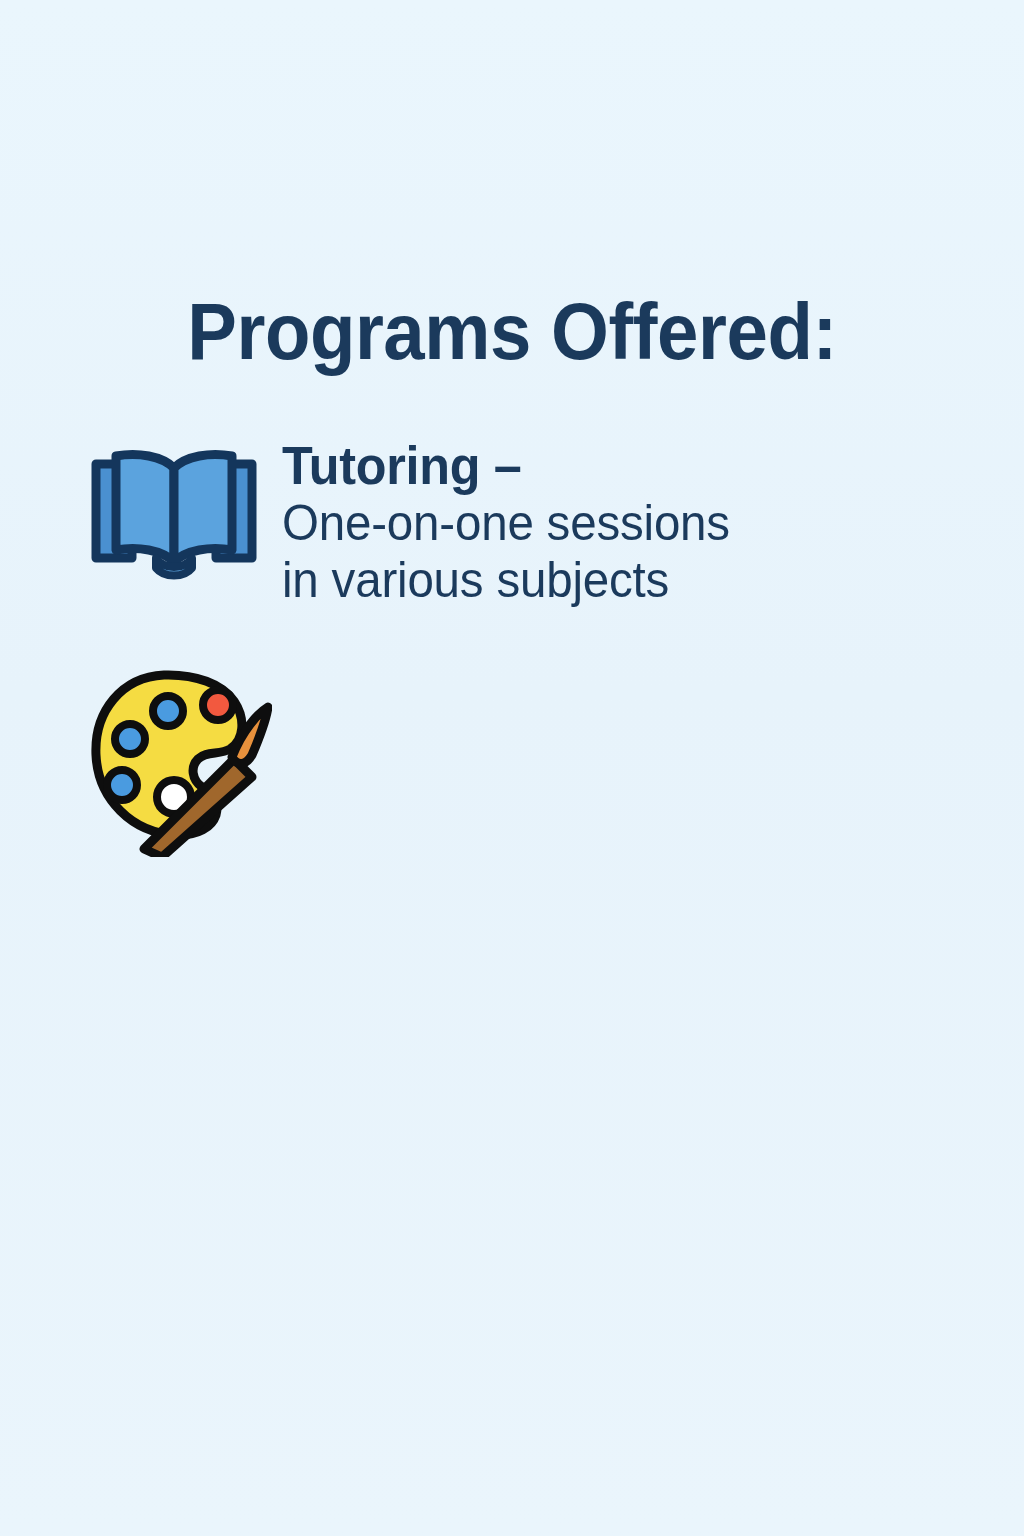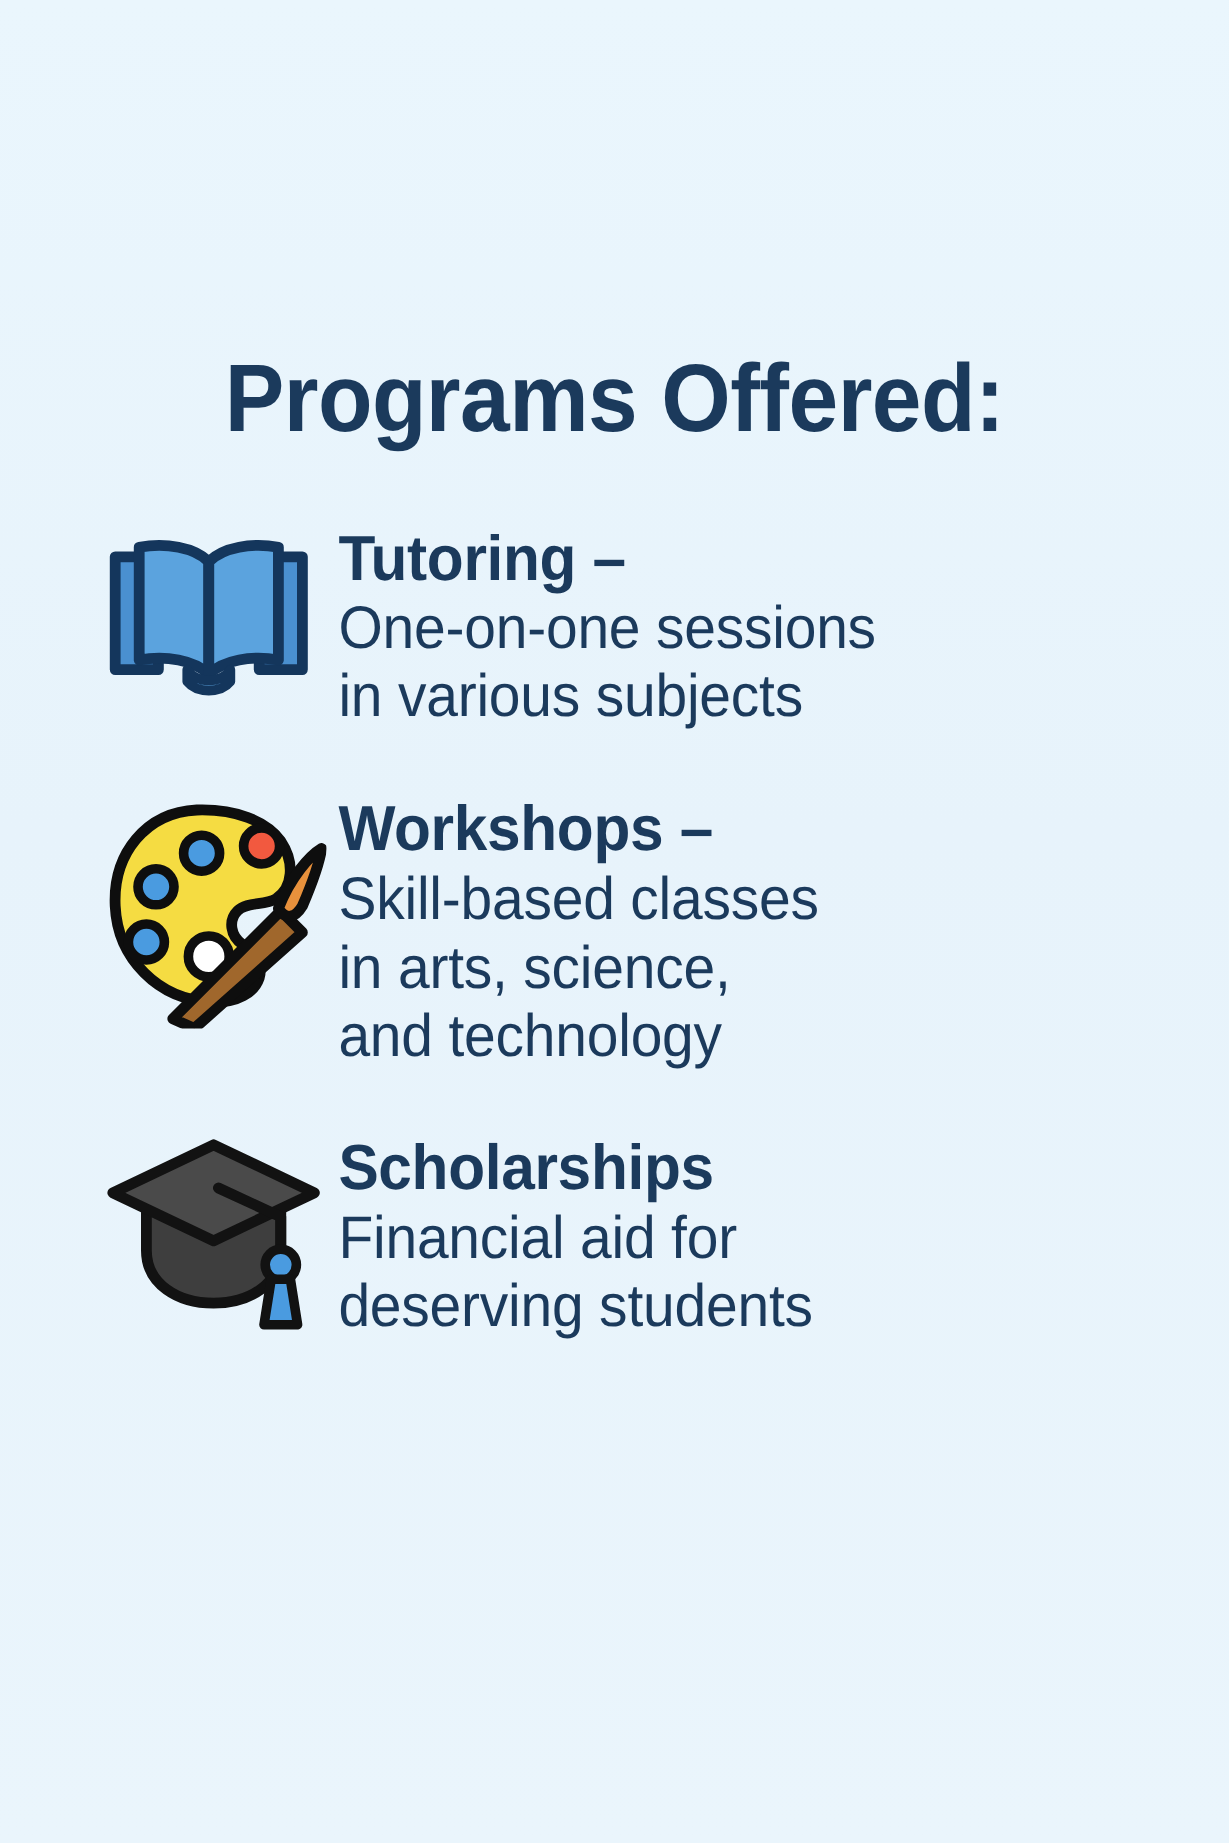--- a/index.html
+++ b/index.html
@@ -170,48 +170,17 @@
           <circle cx="88" cy="130" r="17" fill="#ffffff" stroke="#0e0e0e" stroke-width="8"></circle>
 
           <path d="M58 182 L148 92 L166 110 L76 190 Z" fill="#a0672c" stroke="#0e0e0e" stroke-width="9" stroke-linejoin="round"></path>
 
           <path d="M146 90
                    C156 64, 172 46, 182 40
                    C180 54, 172 74, 166 88
                    C160 98, 152 100, 146 90 Z" fill="#e8913c" stroke="#0e0e0e" stroke-width="9" stroke-linejoin="round"></path>
         </svg>
       </div>
-      <div class="program-text">
-        <div class="program-title">Workshops –</div>
-        <div class="program-desc">
-          <span class="dline">Skill-based classes</span>
-          <span class="dline">in arts, science,</span>
-          <span class="dline">and technology</span>
-        </div>
-      </div>
     </div>
 
-    <div class="program-item item-scholarships">
-      <div class="icon-slot">
-        <svg width="186" height="170" viewBox="0 0 186 170" aria-hidden="true">
-
-          <path d="M36 52 L36 96 C36 124, 62 140, 92 140 C122 140, 148 124, 148 96 L148 52 Z" fill="#3e3e3e" stroke="#121212" stroke-width="9" stroke-linejoin="round"></path>
-
-          <path d="M92 8 L176 48 L92 88 L8 48 Z" fill="#4a4a4a" stroke="#121212" stroke-width="9" stroke-linejoin="round"></path>
-
-          <path d="M96 44 L148 68 L148 96" fill="none" stroke="#121212" stroke-width="9" stroke-linecap="round" stroke-linejoin="round"></path>
-
-          <circle cx="148" cy="108" r="13" fill="#4a9be0" stroke="#121212" stroke-width="8"></circle>
-
-          <path d="M140 120 L156 120 L162 158 L134 158 Z" fill="#4a9be0" stroke="#121212" stroke-width="8" stroke-linejoin="round"></path>
-        </svg>
-      </div>
-      <div class="program-text">
-        <div class="program-title">Scholarships</div>
-        <div class="program-desc">
-          <span class="dline">Financial aid for</span>
-          <span class="dline">deserving students</span>
-        </div>
-      </div>
-    </div>
 
   </div>
 </div>
 
 </body></html>

